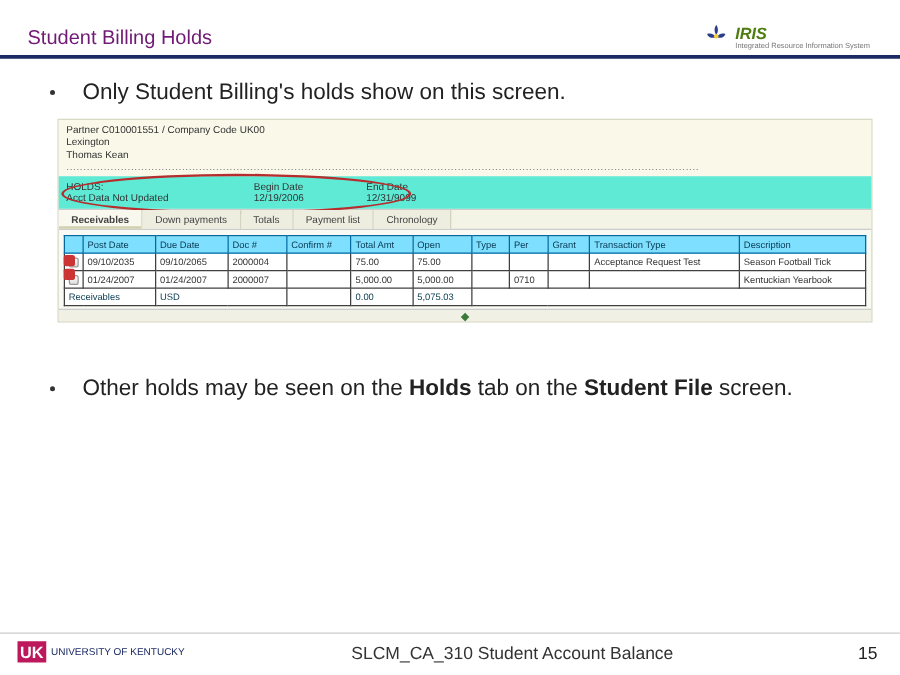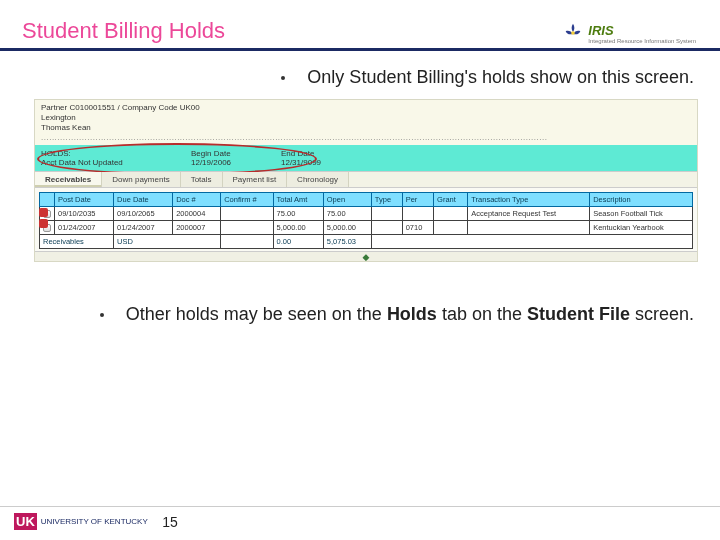--- a/index.html
+++ b/index.html
@@ -10,41 +10,41 @@
     font-family: "Trebuchet MS", "Segoe UI", Arial, sans-serif;
     color:#222;
     position:relative;
   }
   .header {
     display:flex; justify-content:space-between; align-items:flex-end;
     padding: 18px 24px 4px 22px;
     border-bottom: 3px solid #1b2a63;
   }
   .title {
-    font-size:22px; color:#ec4899; font-weight:500;
+    font-size:16px; color:#701a75; font-weight:500;
   }
   .logo {
     display:flex; align-items:center; gap:4px;
     font-size:9px; color:#555;
   }
   .logo svg { flex:0 0 auto; }
 
   .bullets { padding: 14px 26px 0 40px; }
   .bullet {
     display:flex; align-items:flex-start; gap:22px;
-    font-size:18px; line-height:1.35; margin-bottom:10px;justify-content:flex-end;
+    font-size:18px; line-height:1.35; margin-bottom:10px;
   }
   .dot {
     width:4px; height:4px; background:#333; border-radius:50%;
     margin-top:11px; flex:0 0 auto;
   }
 
   
   .sap {
-    margin: 6px 22px 14px 34px;
+    margin: 6px 22px 14px 46px;
     border:1px solid #d8d8c4;
     background:#fafaf4;
     font-family: Tahoma, "MS Sans Serif", sans-serif;
     font-size:8px;
     color:#333;
   }
   .sap .partner {
     background:#f9f8e9;
     padding:3px 6px 2px 6px;
     line-height:1.25;
@@ -277,14 +277,15 @@
       <span>Other holds may be seen on the </span><b>Holds</b><span> tab on the </span><b>Student File</b><span> screen.</span>
     </span>
   </div>
 </div>
 
 <div class="footer">
   <div class="uk-logo">
     <span class="uk-mark">UK</span>
     <span>UNIVERSITY OF KENTUCKY</span>
   </div>
+  <div class="footer-center">SLCM_CA_310 Student Account Balance</div>
   <div class="pagenum">15</div>
 </div>
 
 </body></html>

